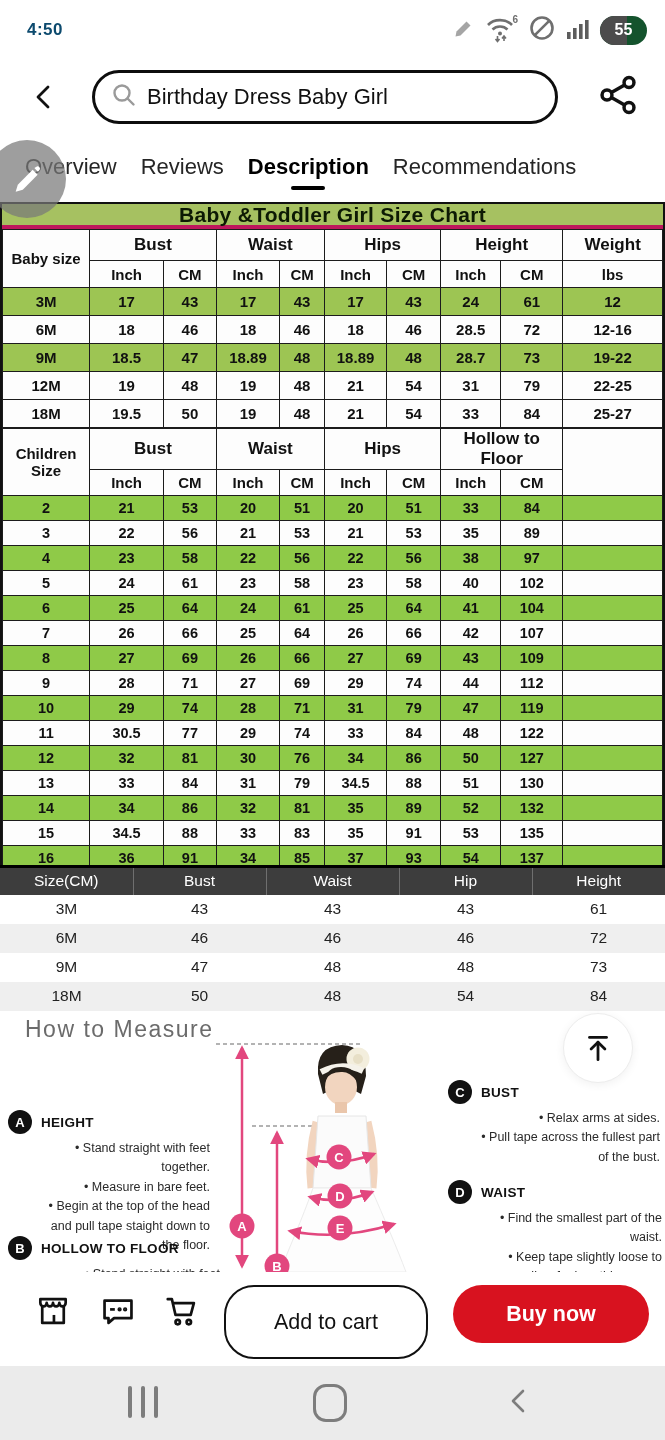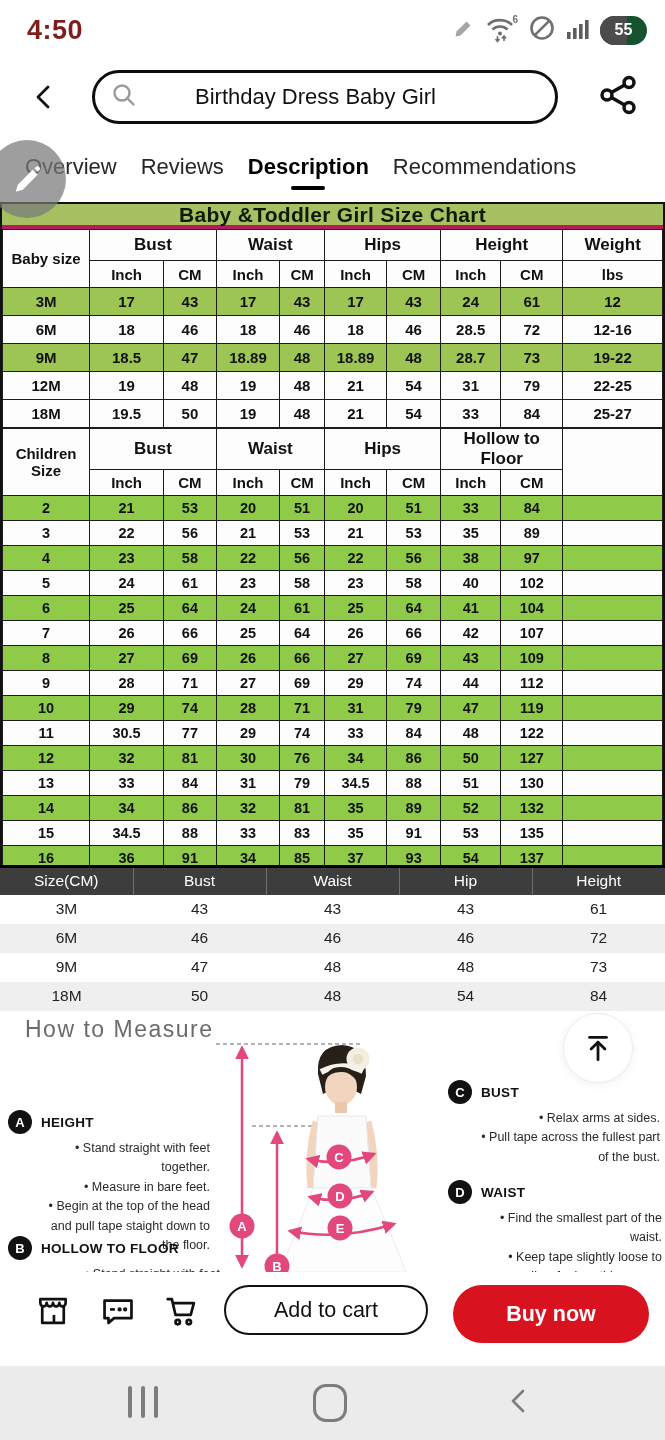--- a/index.html
+++ b/index.html
@@ -1,30 +1,30 @@
 <!DOCTYPE html>
 <html><head>
 <meta charset="utf-8">
 <style>
   * { margin:0; padding:0; box-sizing:border-box; }
   body { width:665px; height:1440px; font-family:"Liberation Sans", sans-serif; background:#fff; position:relative; }
   .screen { position:absolute; inset:0; width:665px; height:1440px; overflow:hidden; background:#fff; }
 
   
   .status-bar { position:absolute; top:0; left:0; width:665px; height:60px; display:flex; align-items:center; justify-content:space-between; padding:0 18px 0 27px; }
-  .time { font-size:27px; font-weight:600; color:#7f1d1d; letter-spacing:.5px; }
+  .time { font-size:17px; font-weight:600; color:#0c4a6e; letter-spacing:.5px; }
   .status-icons { display:flex; align-items:center; gap:9px; }
   .battery { position:relative; width:47px; height:29px; border-radius:15px; background:#14532d; overflow:hidden; }
   .battery .fill { position:absolute; left:0; top:0; bottom:0; width:58%; background:#4c4c4c; }
   .battery .pct { position:absolute; inset:0; display:flex; align-items:center; justify-content:center; color:#fff; font-size:16px; font-weight:700; }
 
   
   .search-row { position:absolute; top:62px; left:0; width:665px; height:72px; }
   .back-btn { position:absolute; left:26px; top:18px; width:36px; height:36px; background:none; border:none; cursor:pointer; }
-  .search-box { position:absolute; left:92px; top:8px; width:466px; height:54px; border:3px solid #0d0d0d; border-radius:28px; display:flex; align-items:center; padding:9px 16px; background:#fff;gap:48px; }
+  .search-box { position:absolute; left:92px; top:8px; width:466px; height:54px; border:3px solid #0d0d0d; border-radius:28px; display:flex; align-items:center; padding:9px 16px; background:#fff; }
   .search-box .q { flex:0 0 auto; margin-right:10px; }
   .search-text { font-size:22px; color:#111; white-space:nowrap; }
   .share-btn { position:absolute; left:594px; top:10px; width:48px; height:48px; background:none; border:none; cursor:pointer; }
 
   
   .tab-bar { position:absolute; top:150px; left:25px; display:flex; gap:24px; align-items:flex-start; }
   .tab { font-size:22px; color:#262626; background:none; border:none; cursor:pointer; padding:4px 0 10px; position:relative; font-family:inherit; }
   .tab.active { font-weight:700; color:#000; }
   .tab.active::after { content:""; position:absolute; left:50%; transform:translateX(-50%); bottom:0; width:34px; height:4px; background:#000; border-radius:2px; }
 
@@ -76,21 +76,21 @@
   .dash { stroke:#9a9a9a; stroke-width:1.5; stroke-dasharray:4 3; }
   .pink line, .pink path { stroke:#e2477e; stroke-width:2.5; fill:none; }
   .dg-badge { position:absolute; width:25px; height:25px; border-radius:50%; background:#e2477e; color:#fff; font-size:13px; font-weight:700; display:flex; align-items:center; justify-content:center; transform:translate(-50%,-50%); }
   .dg-a { left:42px; top:190px; } .dg-b { left:77px; top:230px; }
   .dg-c { left:139px; top:121px; } .dg-d { left:140px; top:160px; } .dg-e { left:140px; top:192px; }
 
   
   .action-bar { position:absolute; top:1272px; left:0; width:665px; height:94px; background:#fff; z-index:10; }
   .icon-btn { position:absolute; top:20px; width:40px; height:40px; background:none; border:none; cursor:pointer; }
   .ib-store { left:33px; } .ib-chat { left:98px; } .ib-cart { left:162px; }
-  .add-cart-btn { position:absolute; left:224px; top:13px; width:204px; height:50px; border:2.5px solid #111; border-radius:30px; background:#fff; font-size:21.5px; color:#111; cursor:pointer; font-family:inherit; }
+  .add-cart-btn { position:absolute; left:224px; top:13px; width:204px; height:74px; border:2.5px solid #111; border-radius:30px; background:#fff; font-size:21.5px; color:#111; cursor:pointer; font-family:inherit; }
   .buy-now-btn { position:absolute; left:453px; top:13px; width:196px; height:58px; border:none; border-radius:30px; background:#d8121f; font-size:21.5px; font-weight:700; color:#fff; cursor:pointer; font-family:inherit; }
 
   
   .nav-bar { position:absolute; top:1366px; left:0; width:665px; height:74px; background:#ebebeb; z-index:10; }
   .nav-recents { position:absolute; left:128px; top:20px; display:flex; gap:9px; cursor:pointer; background:none; border:none; }
   .nav-recents i { width:4px; height:32px; background:#7d7d7d; border-radius:2px; display:block; }
   .nav-home { position:absolute; left:313px; top:18px; width:34px; height:38px; border:3.5px solid #7d7d7d; border-radius:13px; background:none; cursor:pointer; }
   .nav-back { position:absolute; left:503px; top:20px; width:32px; height:32px; background:none; border:none; cursor:pointer; }
 </style>
 </head>

